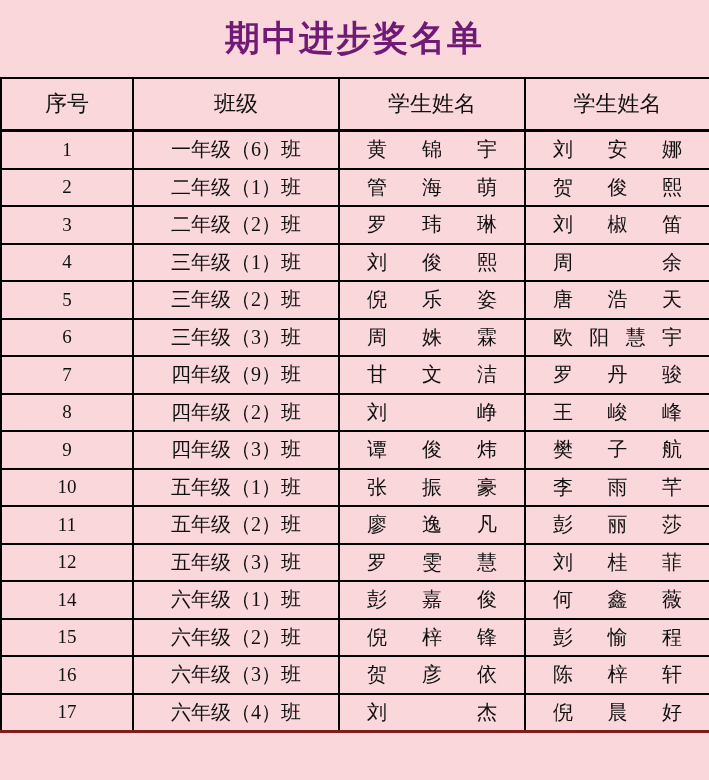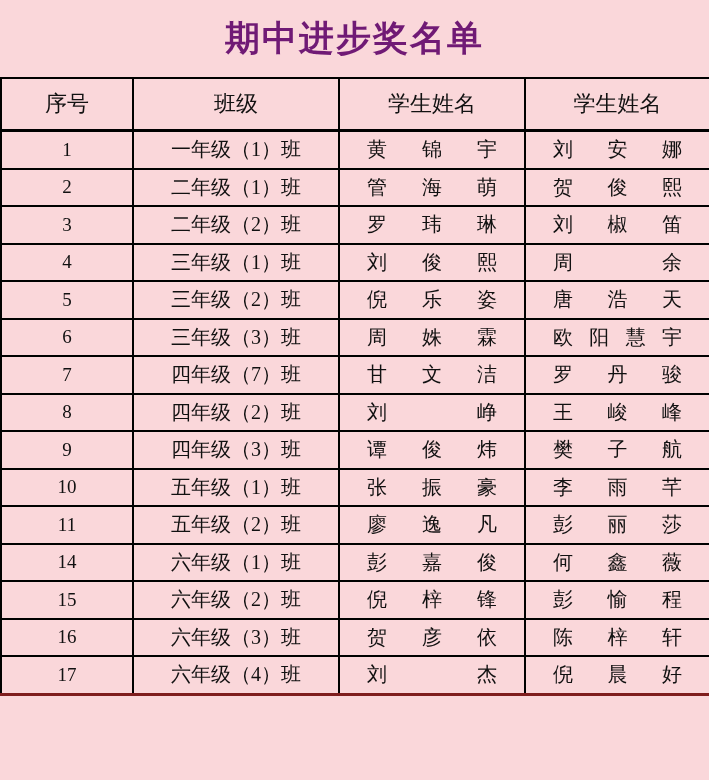--- a/index.html
+++ b/index.html
@@ -86,21 +86,21 @@
     <tr>
       <th>序号</th>
       <th>班级</th>
       <th>学生姓名</th>
       <th>学生姓名</th>
     </tr>
   </thead>
   <tbody id="rows">
   <tr>
     <td class="c-no">1</td>
-    <td class="c-class">一年级（1）班</td>
+    <td class="c-class">一年级（6）班</td>
     <td class="c-name">
       <div class="name-wrap">
             <span class="ch">黄</span>
             <span class="ch">锦</span>
             <span class="ch">宇</span>
           </div>
     </td>
     <td class="c-name">
       <div class="name-wrap">
             <span class="ch">刘</span>
@@ -200,21 +200,21 @@
             <span class="ch">欧</span>
             <span class="ch">阳</span>
             <span class="ch">慧</span>
             <span class="ch">宇</span>
           </div>
     </td>
   </tr>
 
   <tr>
     <td class="c-no">7</td>
-    <td class="c-class">四年级（7）班</td>
+    <td class="c-class">四年级（9）班</td>
     <td class="c-name">
       <div class="name-wrap">
             <span class="ch">甘</span>
             <span class="ch">文</span>
             <span class="ch">洁</span>
           </div>
     </td>
     <td class="c-name">
       <div class="name-wrap">
             <span class="ch">罗</span>
@@ -292,20 +292,38 @@
     </td>
     <td class="c-name">
       <div class="name-wrap">
             <span class="ch">彭</span>
             <span class="ch">丽</span>
             <span class="ch">莎</span>
           </div>
     </td>
   </tr>
 
+  <tr>
+    <td class="c-no">12</td>
+    <td class="c-class">五年级（3）班</td>
+    <td class="c-name">
+      <div class="name-wrap">
+            <span class="ch">罗</span>
+            <span class="ch">雯</span>
+            <span class="ch">慧</span>
+          </div>
+    </td>
+    <td class="c-name">
+      <div class="name-wrap">
+            <span class="ch">刘</span>
+            <span class="ch">桂</span>
+            <span class="ch">菲</span>
+          </div>
+    </td>
+  </tr>
 
 
   <tr>
     <td class="c-no">14</td>
     <td class="c-class">六年级（1）班</td>
     <td class="c-name">
       <div class="name-wrap">
             <span class="ch">彭</span>
             <span class="ch">嘉</span>
             <span class="ch">俊</span>

